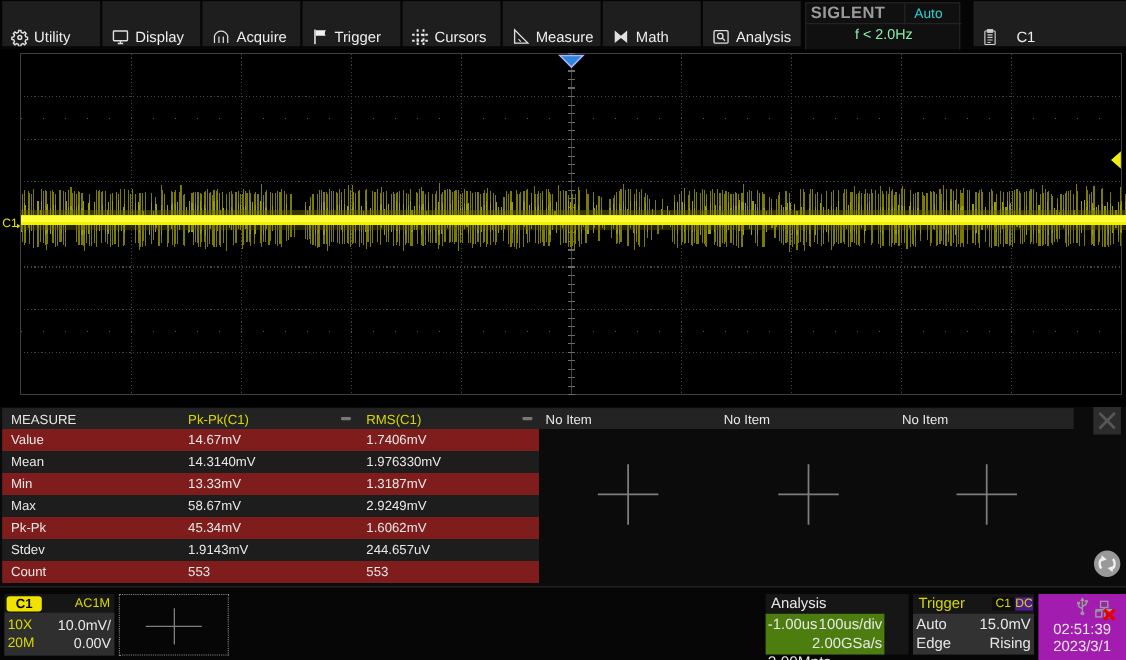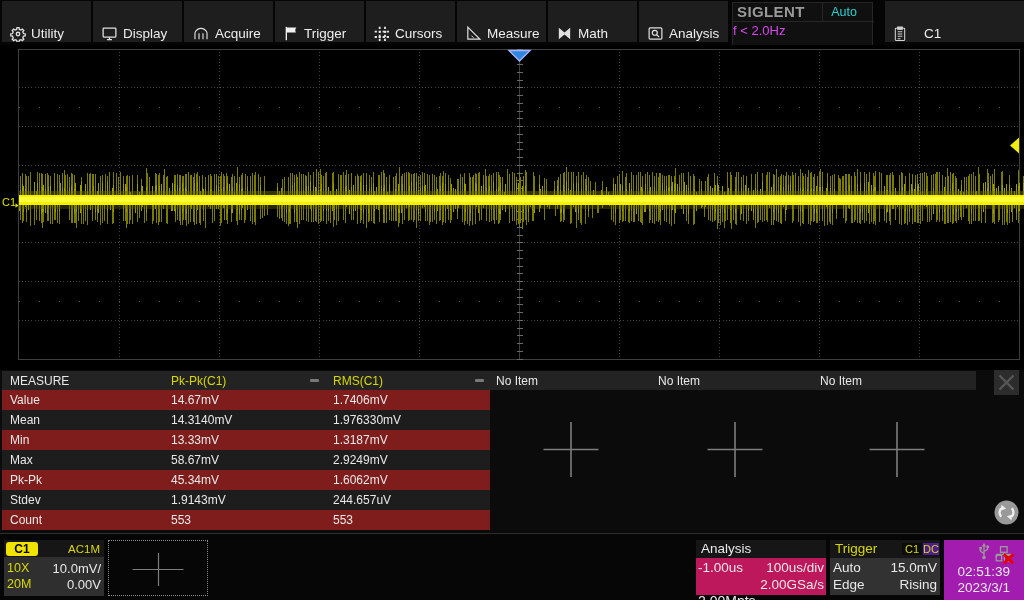--- a/index.html
+++ b/index.html
@@ -79,21 +79,21 @@
       <circle cx="11" cy="11" r="3.5"></circle>
       <path d="M13.5 13.5l3.5 3.5"></path>
     </svg>
       <span>Analysis</span>
     </div>
   <div class="abs" style="left:732px;top:2px;width:141px;height:52px;background:#101010;border:1px solid #262626">
     <div class="abs" style="left:0;top:0;width:90px;height:19px;border-right:1px solid #262626;border-bottom:1px solid #262626;
          color:#9a9a9a;font-weight:bold;font-size:15px;letter-spacing:.4px;line-height:17px;text-align:left;padding-left:4px">SIGLENT</div>
     <div class="abs" style="left:90px;top:0;width:51px;height:19px;border-bottom:1px solid #262626;
          color:#2bd1d1;font-size:12.5px;line-height:18px;text-align:center;padding-right:9px">Auto</div>
-    <div class="abs" style="left:0;top:20px;width:141px;height:20px;color:#d946ef;font-size:13px;line-height:15px;text-align:left">f &lt; 2.0Hz</div>
+    <div class="abs" style="left:0;top:20px;width:141px;height:20px;color:#86efac;font-size:13px;line-height:15px;text-align:center">f &lt; 2.0Hz</div>
   </div>
   <div class="mbtn" style="left:885px;width:139px">
     <svg width="14" height="16" viewBox="0 0 24 26" fill="none" stroke="#d0d0d0" stroke-width="1.8">
       <rect x="4" y="3" width="16" height="21" rx="1"></rect>
       <rect x="8" y="1" width="8" height="4" fill="#d0d0d0"></rect>
       <path d="M8 9h8M8 13h8M8 17h8M8 21h5"></path>
     </svg>
       <span style="margin-left:17px">C1</span>
     </div>
 </div>
@@ -198,21 +198,21 @@
     <div class="abs yel" style="left:3px;top:37px;font-size:12.5px">20M</div>
     <div class="abs" style="right:3px;top:37px;font-size:13px">0.00V</div>
   </div>
   <div class="abs" style="left:108px;top:6px;width:100px;height:56px;border:1px dotted #8a8a8a">
     <svg width="98" height="54">
         <path d="M23.5 28.5h51M49.5 12v33" stroke="#7d7d7d" stroke-width="1.2"></path>
       </svg>
   </div>
   <div class="abs" style="left:696px;top:6px;width:130px;height:55px;background:#161616">
     <div class="abs" style="left:5px;top:1px;font-size:13.5px">Analysis</div>
-    <div class="abs" style="left:0;top:18px;width:130px;height:37px;background:#be185d">
+    <div class="abs" style="left:0;top:18px;width:108px;height:37px;background:#4d7c0f">
       <div class="abs" style="left:2px;top:2px;font-size:13.5px">-1.00us</div>
       <div class="abs" style="right:2px;top:2px;font-size:13.5px">100us/div</div>
       <div class="abs" style="left:2px;top:35px;font-size:14px">2.00Mpts</div>
       <div class="abs" style="right:2px;top:19px;font-size:13.5px">2.00GSa/s</div>
     </div>
   </div>
   <div class="abs" style="left:830px;top:6px;width:110px;height:55px;background:#161616">
     <div class="abs yel" style="left:5px;top:1px;font-size:13.5px">Trigger</div>
     <div class="abs" style="left:72px;top:3px;width:20px;height:12px;background:#0c0c0c;color:#d8d800;
          font-size:11px;line-height:12px;text-align:center">C1</div>

